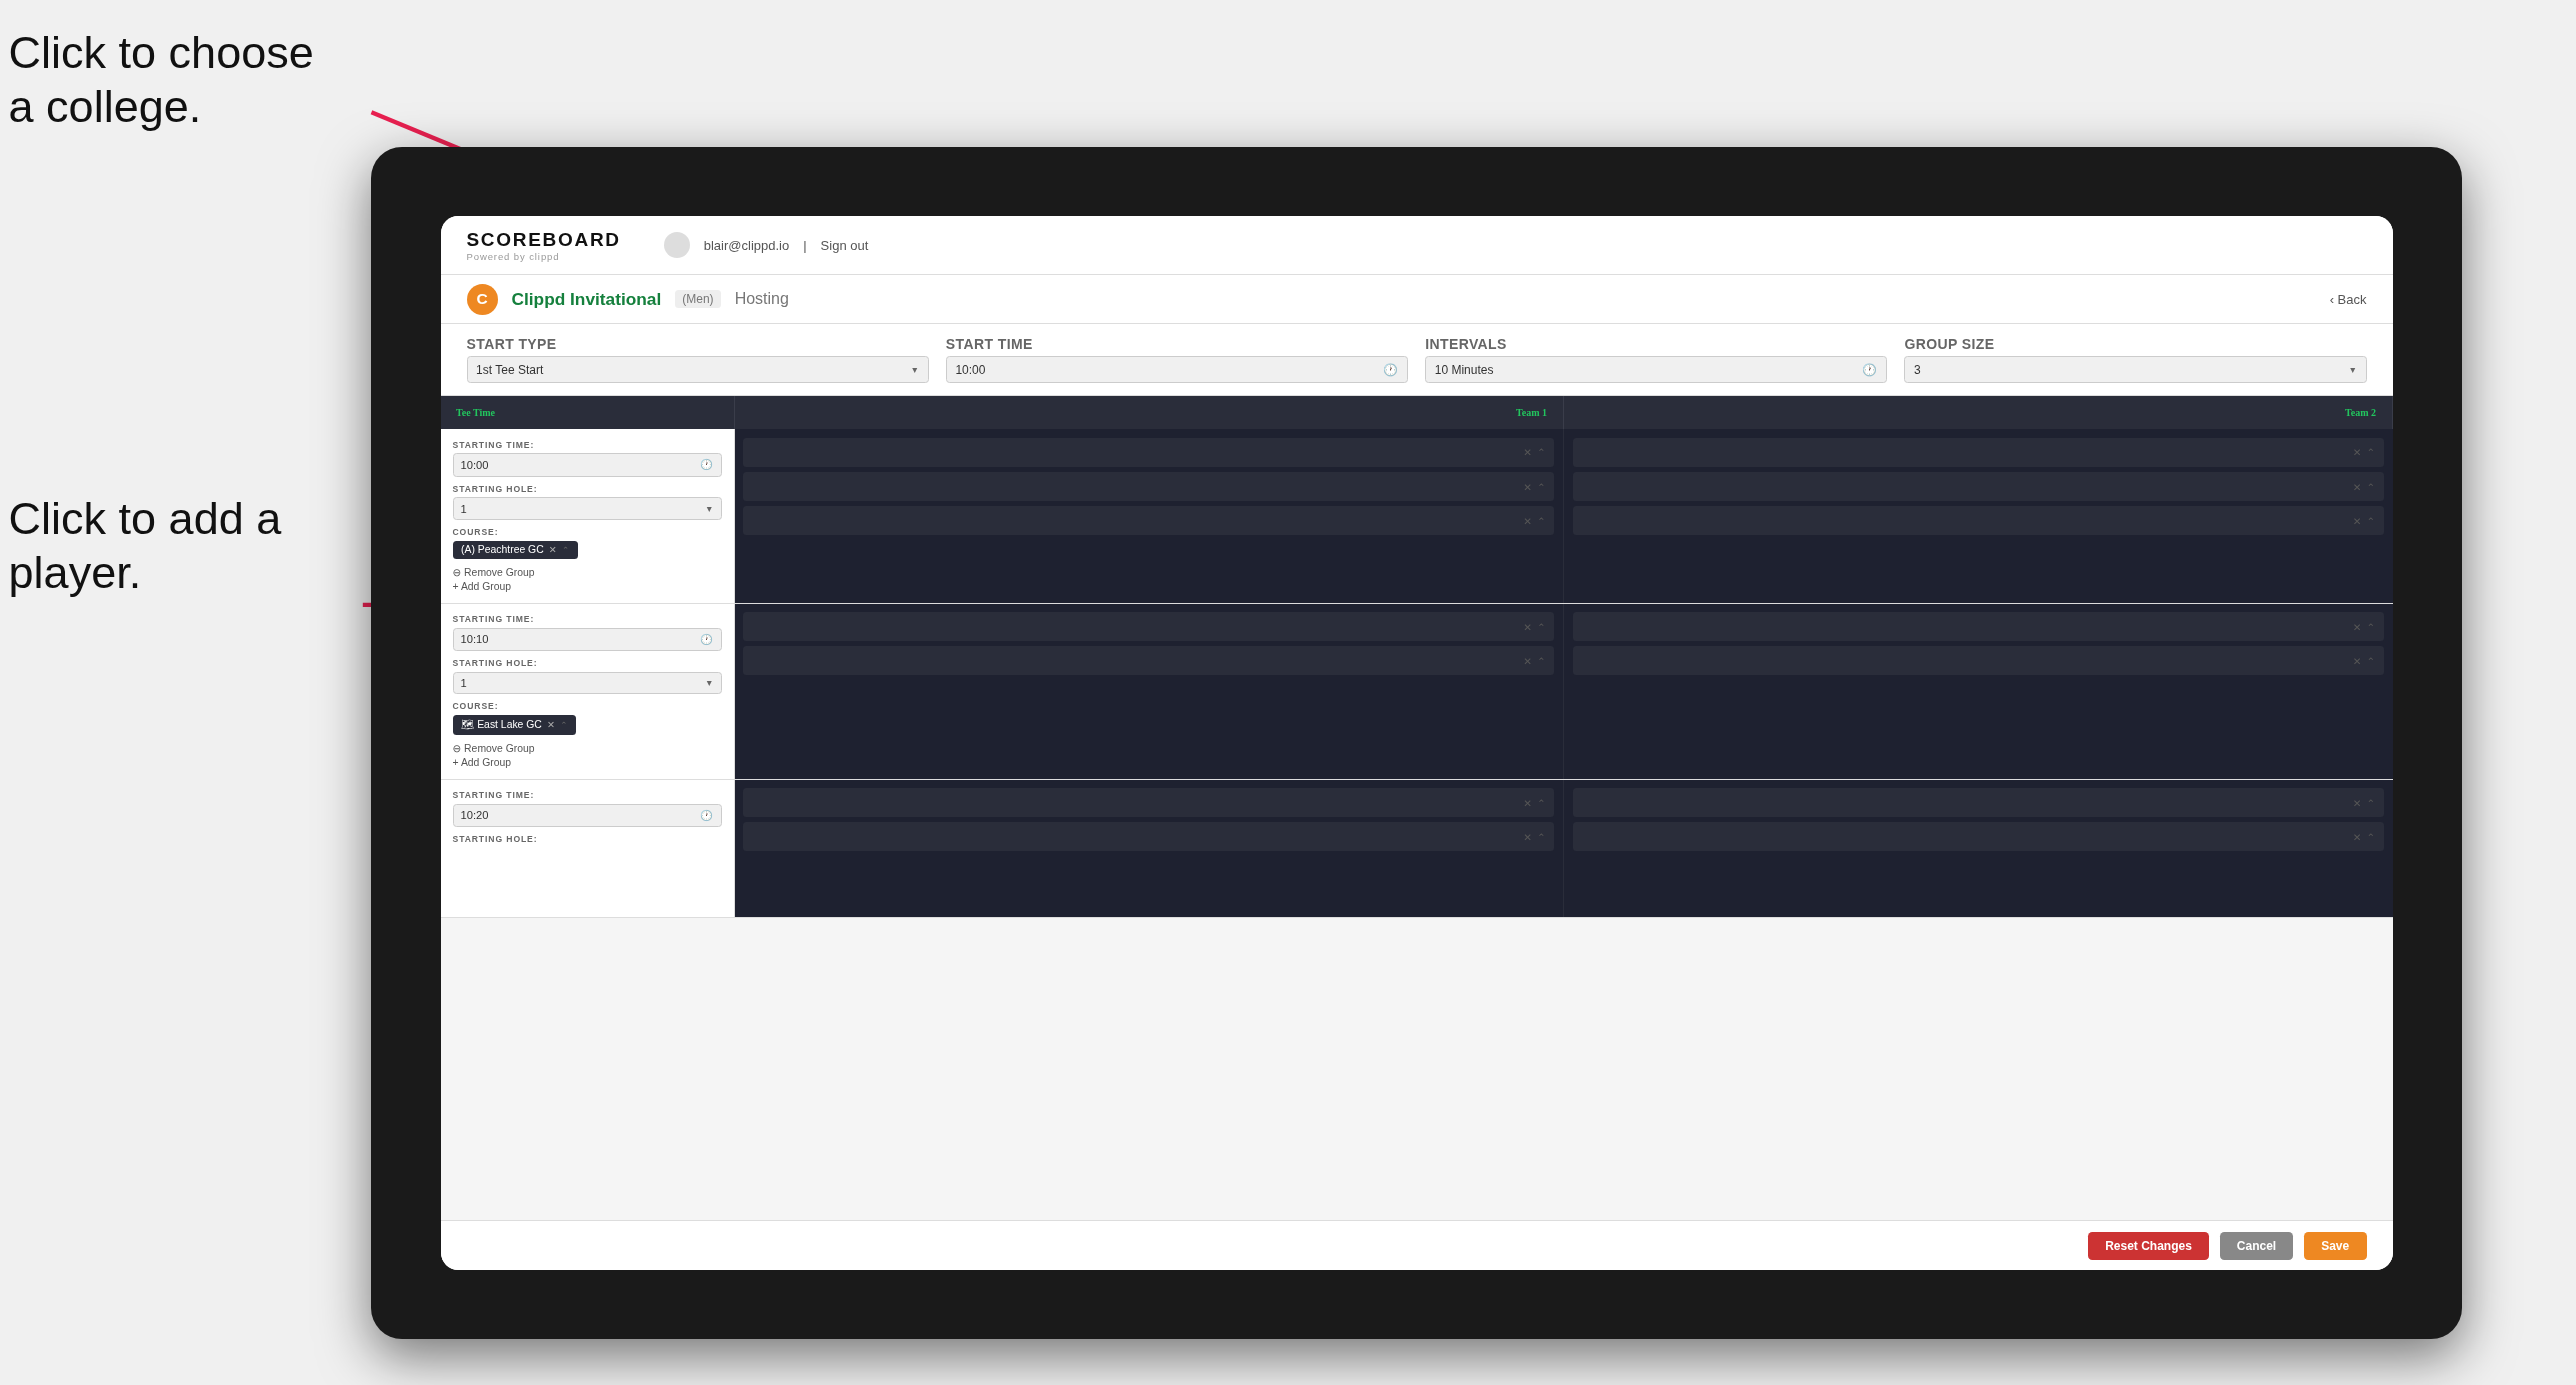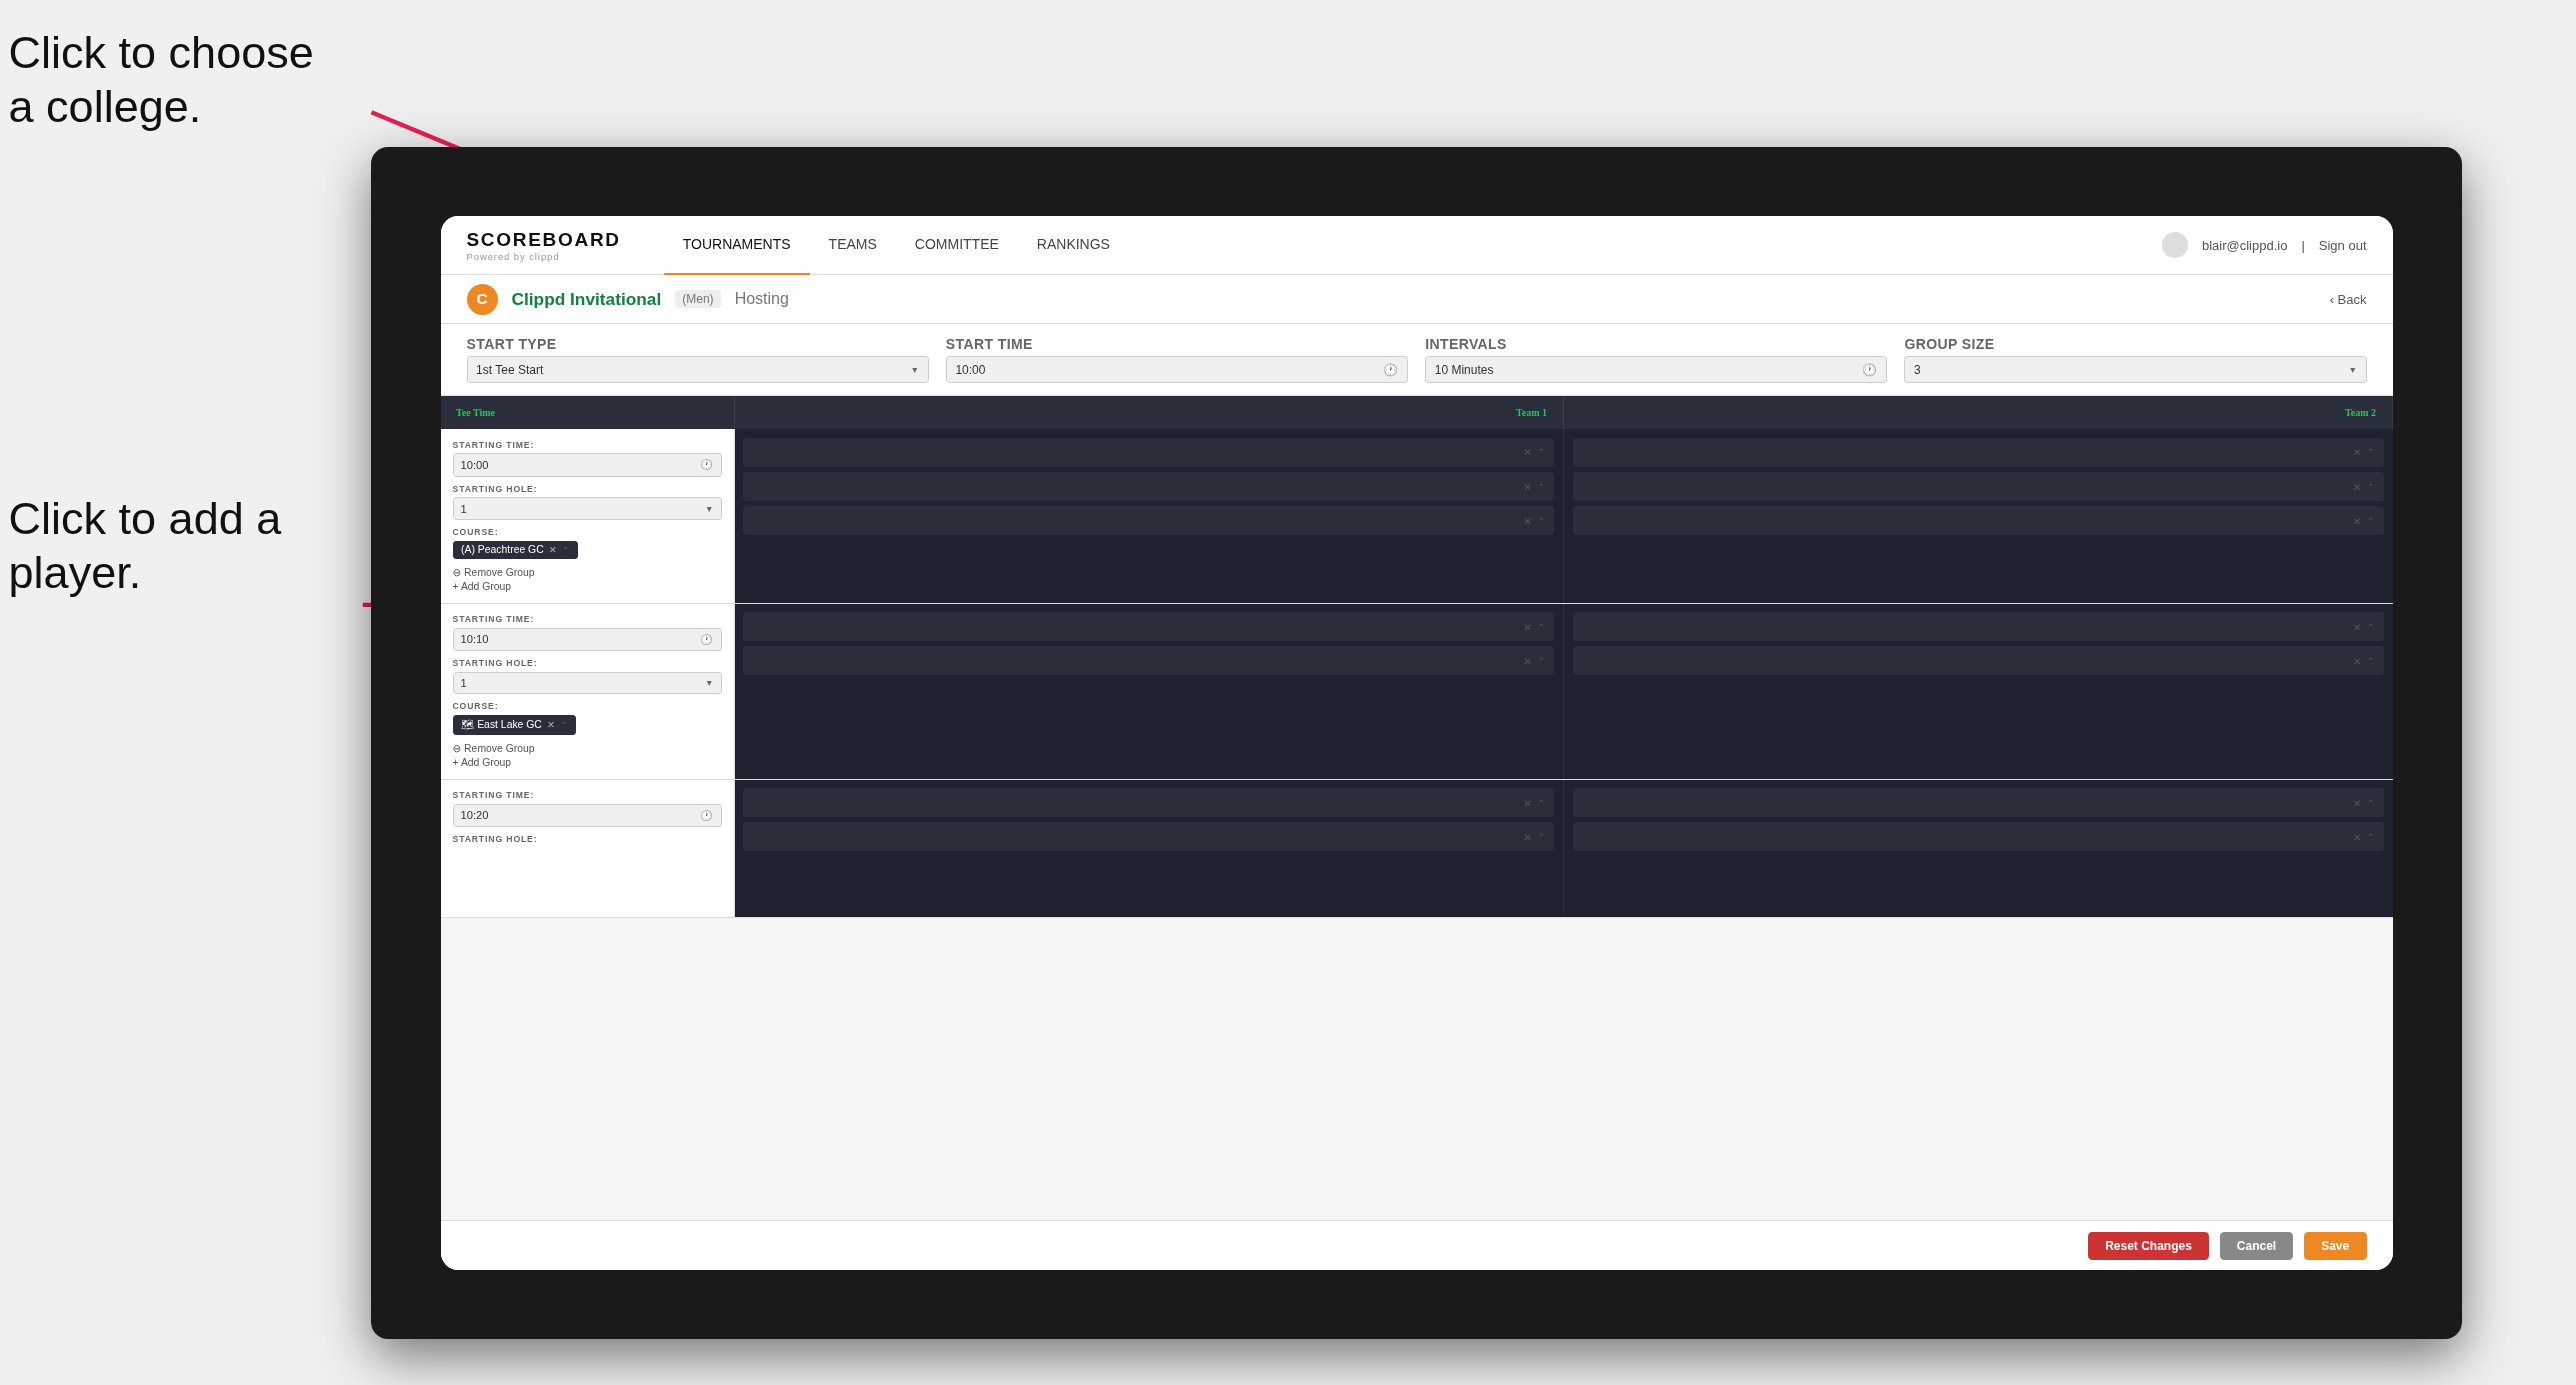--- a/index.html
+++ b/index.html
@@ -40,21 +40,21 @@
     }
 
     
     .tablet-frame {
       position: absolute;
       top: 147px;
       left: 371px;
       width: 2091px;
       height: 1192px;
       background: #1a1a1a;
-      border-radius: 17px;
+      border-radius: 31px;
       box-shadow: 0 17.3px 52px rgba(0,0,0,0.5);
       display: flex;
       align-items: center;
       justify-content: center;
     }
     .tablet-screen {
       width: 1952px;
       height: 1054px;
       background: #f5f5f5;
       border-radius: 17.3px;
@@ -386,26 +386,20 @@
 
 <div class="tablet-frame">
   <div class="tablet-screen">
     <div class="app-container">
 
       <div class="top-nav">
         <div class="brand">
           <span class="brand-title">SCOREBOARD</span>
           <span class="brand-sub">Powered by clippd</span>
         </div>
-        <div class="nav-links">
-          <div class="nav-link active">TOURNAMENTS</div>
-          <div class="nav-link">TEAMS</div>
-          <div class="nav-link">COMMITTEE</div>
-          <div class="nav-link">RANKINGS</div>
-        </div>
         <div class="nav-right">
           <div class="user-avatar"></div>
           <span>blair@clippd.io</span>
           <span> | </span>
           <span style="cursor:pointer;color:#555;">Sign out</span>
         </div>
       </div>
 
       <div class="sub-header">
         <div class="logo-circle">C</div>

